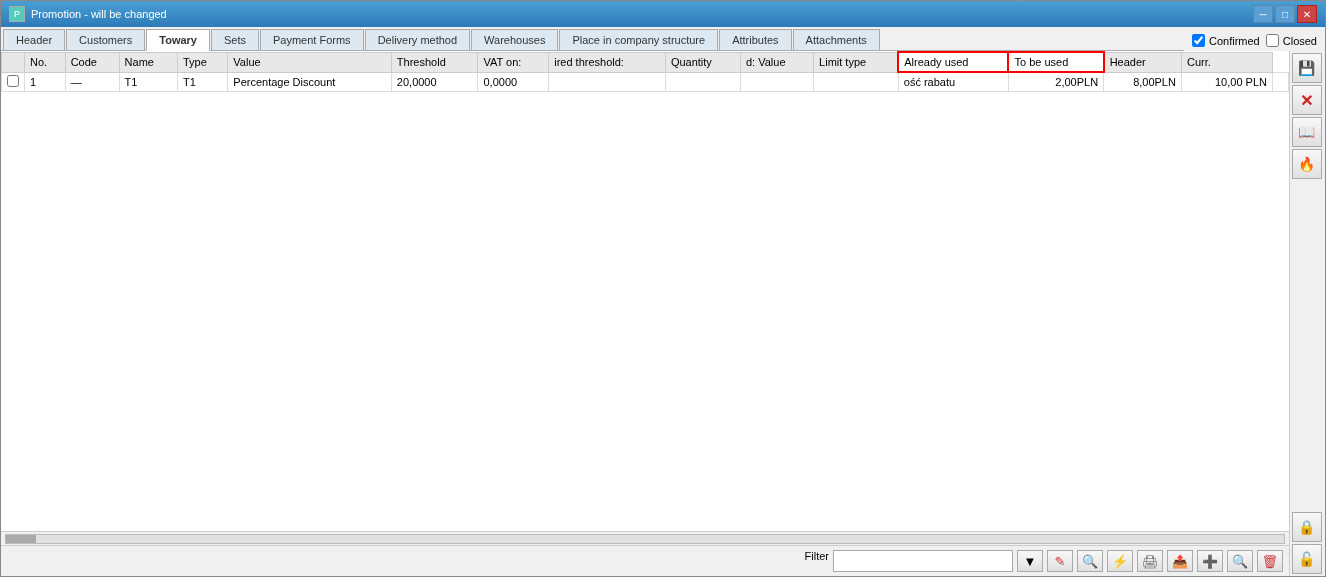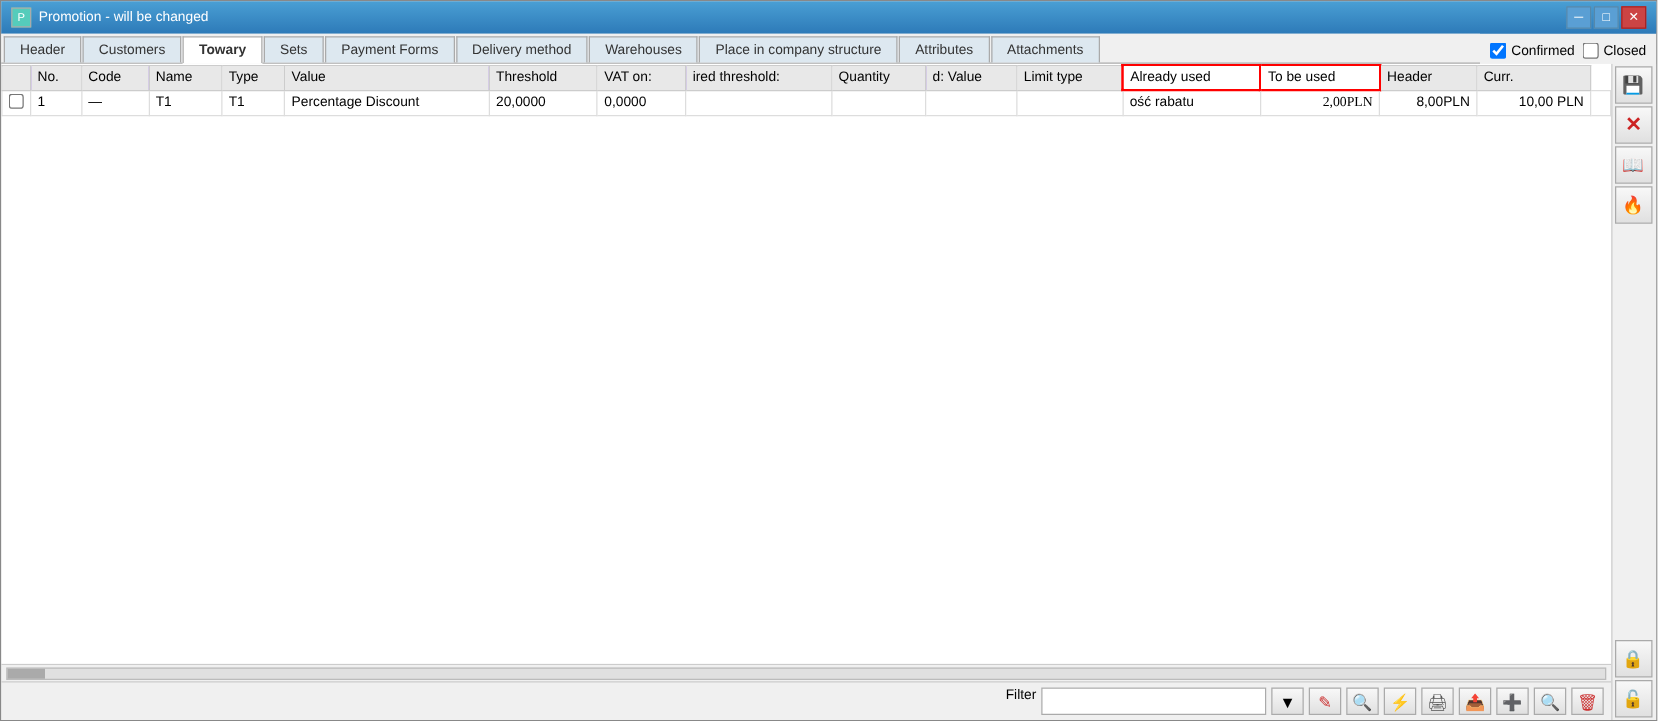--- a/index.html
+++ b/index.html
@@ -137,21 +137,21 @@
               <td>T1</td>
               <td>T1</td>
               <td>Percentage Discount</td>
               <td>20,0000</td>
               <td>0,0000</td>
               <td></td>
               <td></td>
               <td></td>
               <td></td>
               <td>ość rabatu</td>
-              <td style="text-align:right;font-family:Liberation Serif, serif;">2,00PLN</td>
+              <td style="text-align:right;">2,00PLN</td>
               <td style="text-align:right;">8,00PLN</td>
               <td style="text-align:right;">10,00 PLN</td>
               <td></td>
             </tr>
           </tbody>
         </table>
       </div>
 
       <div class="scrollbar-area">
         <div class="h-scrollbar">

